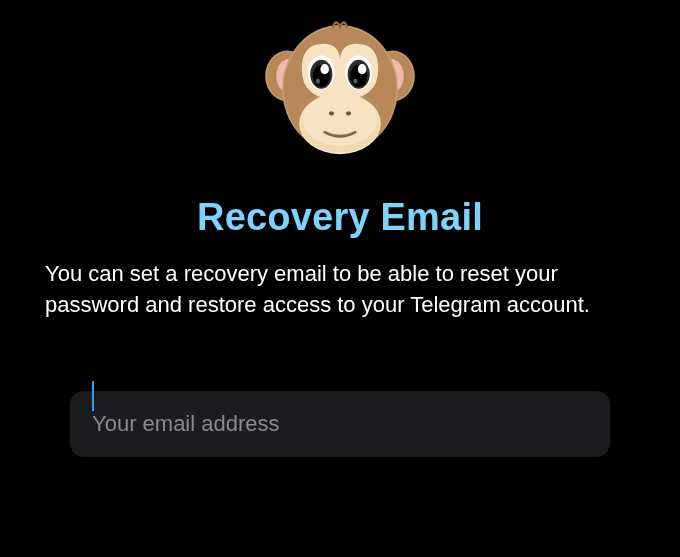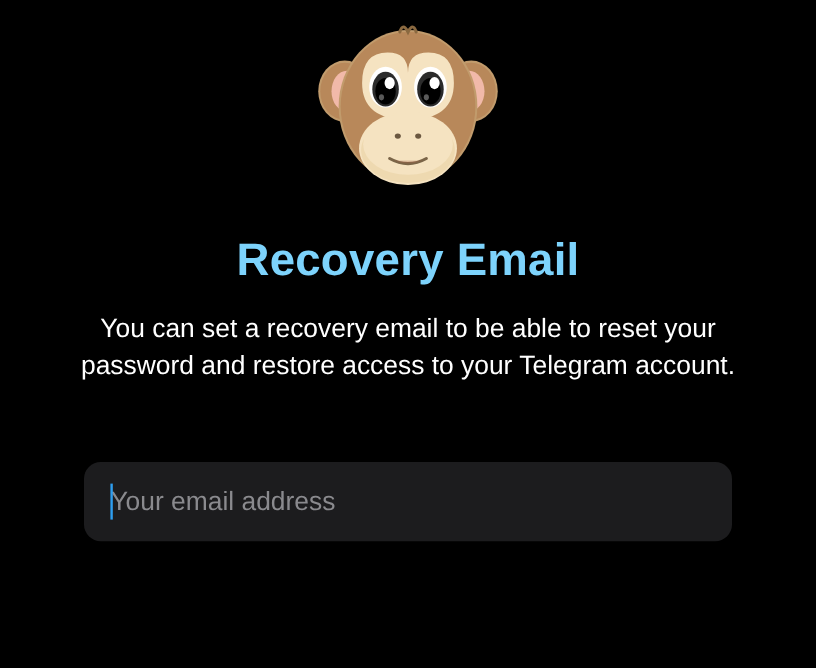--- a/index.html
+++ b/index.html
@@ -35,41 +35,42 @@
       font-size: 38px;
       font-weight: 700;
       text-align: center;
       margin-bottom: 20px;
       letter-spacing: 0.2px;
     }
     .description {
       color: #ffffff;
       font-size: 22px;
       font-weight: 400;
-      text-align: center;
+      text-align: left;
       line-height: 1.4;
       max-width: 590px;
-      margin-bottom: 64px;
+      margin-bottom: 42px;
     }
     .input-container {
       width: 540px;
       position: relative;
     }
     .email-input {
       width: 100%;
       height: 66px;
       background: #1c1c1e;
       border: none;
       border-radius: 14px;
       padding: 0 22px;
       font-size: 22px;
       color: #e5e5e5;
       outline: none;
       font-family: inherit;
       caret-color: #2e9ef0;
+      margin-top: 28px;
     }
     .email-input::placeholder {
       color: #8a8a8e;
     }
     .cursor {
       position: absolute;
       left: 22px;
       top: 18px;
       width: 2px;
       height: 30px;

